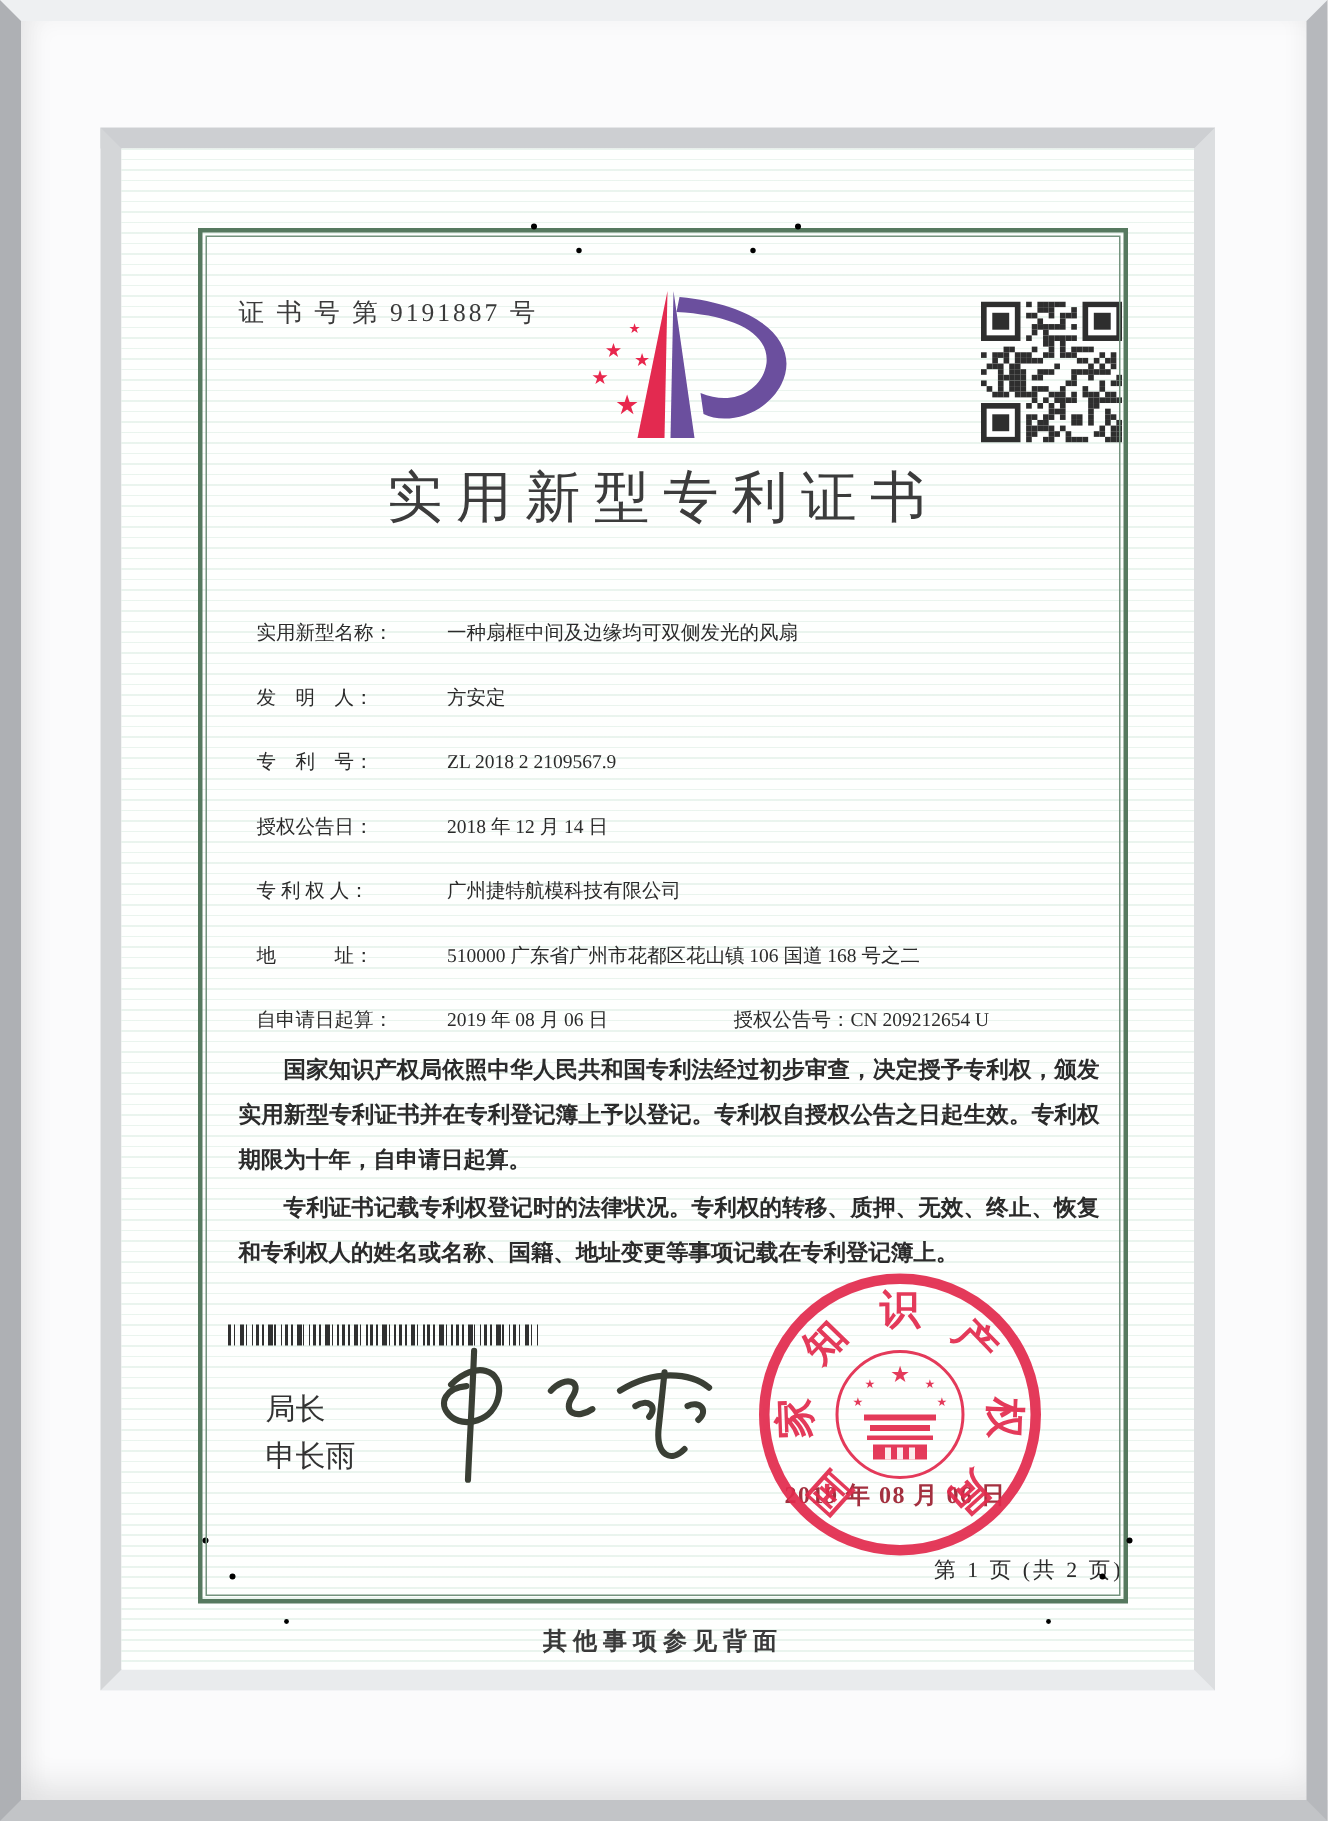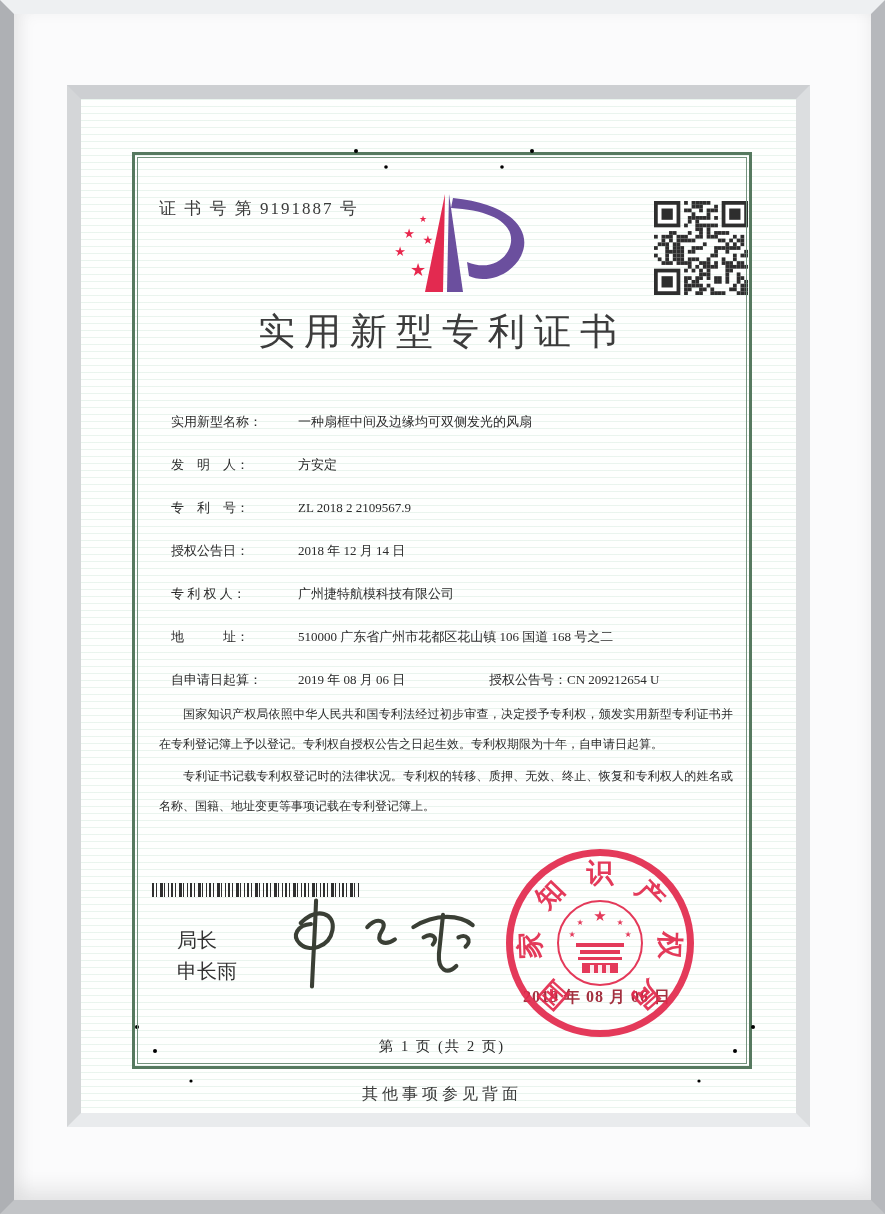--- a/index.html
+++ b/index.html
@@ -22,39 +22,39 @@
   .content{position:absolute;inset:0;}
   .cert-no{position:absolute;left:24px;top:42px;font-size:17px;letter-spacing:2px;color:#3a3a3a;}
   .logo{position:absolute;left:238px;top:28px;width:170px;height:120px;}
   .qr{position:absolute;left:519px;top:46px;width:94px;height:94px;}
   .title{position:absolute;left:0;top:152px;width:100%;text-align:center;
          font-size:37px;font-weight:normal;letter-spacing:9px;color:#3c3c3c;}
   .fields{position:absolute;left:24px;top:258px;width:572px;}
   .frow{position:absolute;left:12px;font-size:13px;white-space:nowrap;}
   .frow .lab{display:inline-block;width:127px;white-space:pre;}
   .grant2{position:absolute;left:318px;top:0;}
-  .paras{position:absolute;left:24px;top:544px;width:574px;font-size:12px;
-         line-height:30px;text-align:justify;}
+  .paras{position:absolute;left:24px;top:544px;width:574px;font-size:15px;
+         line-height:30px;text-align:justify;font-weight:bold;}
   .paras p{margin:0 0 2px 0;text-indent:2em;}
   .barcode{position:absolute;left:17px;top:728px;width:208px;height:14px;
       background:repeating-linear-gradient(90deg,#303030 0 2px,transparent 2px 4px,
       #303030 4px 5px,transparent 5px 8px,#303030 8px 11px,transparent 11px 12px,
       #303030 12px 13px,transparent 13px 16px,#303030 16px 17px,transparent 17px 19px);}
   .officer{position:absolute;left:42px;top:770px;font-size:20px;line-height:31px;
       font-family:Liberation Serif, serif;color:#333;}
   .signature{position:absolute;left:135px;top:738px;width:215px;height:100px;}
   .seal-date{position:absolute;left:388px;top:832px;font-size:16px;letter-spacing:1px;
       color:#a3303f;font-weight:bold;}
   .seal{position:absolute;left:367px;top:690px;width:196px;height:196px;opacity:.92;}
   .seal-ring{position:absolute;inset:4px;border:7px solid #e22a4d;border-radius:50%;}
   .seal-char{position:absolute;left:50%;top:50%;font-size:27px;font-weight:bold;color:#e22a4d;}
   .emblem{position:absolute;left:50%;top:50%;transform:translate(-50%,-50%);}
-  .page-note{position:absolute;left:0;top:882px;width:100%;text-align:center;font-size:14.5px;letter-spacing:2px;}
+  .page-note{position:absolute;left:0;top:882px;width:100%;text-align:right;font-size:14.5px;letter-spacing:2px;}
   .back-note{position:absolute;left:51px;top:985px;width:620px;text-align:center;
-      font-size:16px;letter-spacing:4px;color:#3a3a3a;}
+      font-size:16px;letter-spacing:4px;color:#3a3a3a;font-weight:bold;}
   .orn{position:absolute;pointer-events:none;}
 </style>
 </head>
 <body>
 
 <div class="scene">
   <div class="frame"></div>
   <div class="mat">
     <div class="paper">
 

